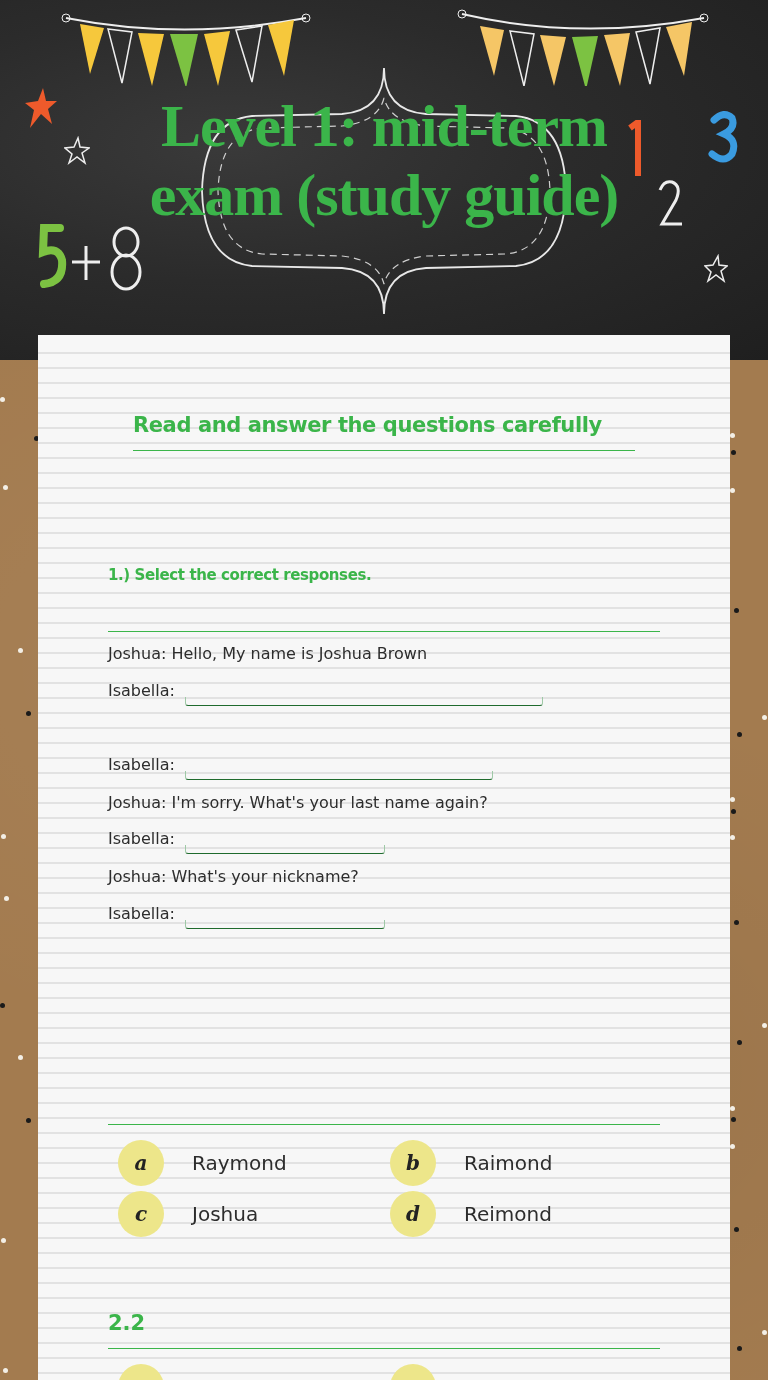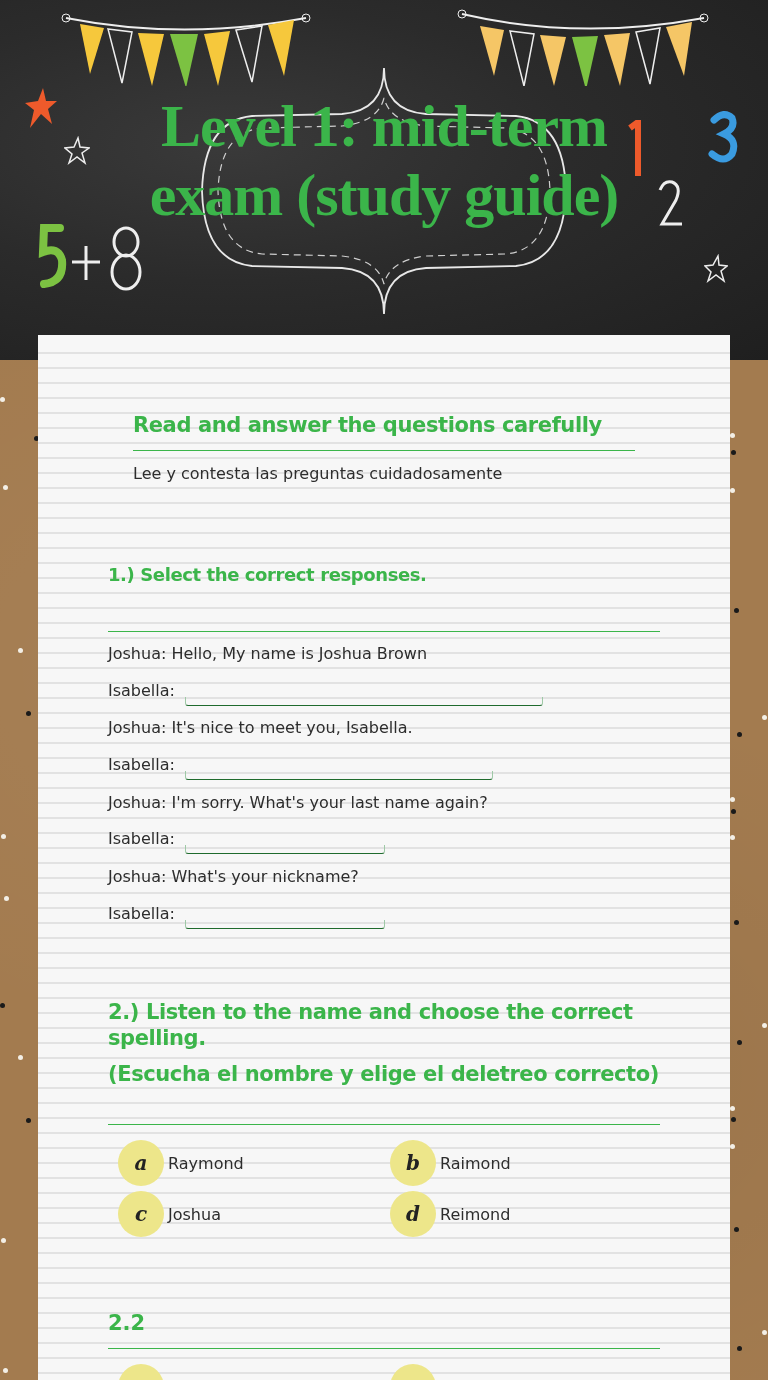--- a/index.html
+++ b/index.html
@@ -59,42 +59,42 @@
   .section-title {
     font-family: "DejaVu Sans", sans-serif;
     font-weight: bold;
     color: #3bb54a;
   }
   .rule { position: absolute; height: 1px; background: #3bb54a; }
 
   .intro-title { position: absolute; left: 95px; top: 78px; font-size: 21px; letter-spacing: -0.4px; }
   .intro-sub { position: absolute; left: 95px; top: 129px; font-size: 16px; color: #2d2d2d; }
 
-  .q1-title { position: absolute; left: 70px; top: 222px; font-size: 18px; line-height: 36px; letter-spacing: -0.4px; }
+  .q1-title { position: absolute; left: 70px; top: 222px; font-size: 15px; line-height: 36px; letter-spacing: -0.4px; }
   .line-text { position: absolute; left: 70px; font-size: 16px; color: #2d2d2d; white-space: nowrap; }
   .blank {
     position: absolute; height: 9px;
     border-bottom: 1.5px solid #1f6b2d;
     border-left: 1px solid #9ec9a6; border-right: 1px solid #9ec9a6;
     border-radius: 0 0 3px 3px;
     background: transparent;
   }
 
   .q2-title { position: absolute; left: 70px; top: 664px; width: 560px; font-size: 21px; line-height: 26px; letter-spacing: -0.4px; }
   .q2-title .es { display: block; margin-top: 10px; }
 
   .opt { position: absolute; display: flex; align-items: center; }
   .bubble {
     width: 46px; height: 46px; border-radius: 50%;
     background: #ede68a;
     display: flex; align-items: center; justify-content: center;
     font-family: "DejaVu Serif", serif; font-style: italic;
     font-size: 20px; color: #222; font-weight: bold;
   }
-  .opt-label { margin-left: 4px; font-size: 16px; color: #2d2d2d; }
+  .opt-label { margin-left: 28px; font-size: 20px; color: #2d2d2d; }
 
   .q22-title { position: absolute; left: 70px; top: 976px; font-size: 21px; }
 </style>
 </head>
 <body>
 
 <div class="header">
 
   <svg class="bunting" style="left:58px" width="260" height="80" viewBox="0 0 260 80">
     <path d="M8 12 Q125 35 248 12" stroke="#eee" stroke-width="2" fill="none"></path>
@@ -189,47 +189,41 @@
   <span class="dot w" style="left:730px;top:784px"></span>
   <span class="dot b" style="left:734px;top:867px"></span>
   <span class="dot w" style="left:762px;top:970px"></span>
   <span class="dot b" style="left:737px;top:986px"></span>
 </div>
 
 <div class="paper">
 
   <h2 class="section-title intro-title">Read and answer the questions carefully</h2>
   <div class="rule" style="left:95px;top:115px;width:502px"></div>
-  <p class="intro-sub">Lee y contesta las preguntas cuidadosamente</p>
 
   <h2 class="section-title q1-title">
     <span>1.) Select the correct responses.</span><br>
   </h2>
   <div class="rule" style="left:70px;top:296px;width:552px"></div>
 
   <p class="line-text" style="top:309px">Joshua: Hello, My name is Joshua Brown</p>
   <p class="line-text" style="top:346px">Isabella:</p>
   <div class="blank" style="left:147px;top:362px;width:358px"></div>
 
-  <p class="line-text" style="top:383px">Joshua: It's nice to meet you, Isabella.</p>
   <p class="line-text" style="top:420px">Isabella:</p>
   <div class="blank" style="left:147px;top:436px;width:308px"></div>
 
   <p class="line-text" style="top:458px">Joshua: I'm sorry. What's your last name again?</p>
   <p class="line-text" style="top:494px">Isabella:</p>
   <div class="blank" style="left:147px;top:510px;width:200px"></div>
 
   <p class="line-text" style="top:532px">Joshua: What's your nickname?</p>
   <p class="line-text" style="top:569px">Isabella:</p>
   <div class="blank" style="left:147px;top:585px;width:200px"></div>
 
-  <h2 class="section-title q2-title">
-    <span>2.) Listen to the name and choose the correct spelling.</span>
-    <span class="es">(Escucha el nombre y elige el deletreo correcto)</span>
-  </h2>
   <div class="rule" style="left:70px;top:789px;width:552px"></div>
 
   <div class="opt" style="left:80px;top:805px">
     <span class="bubble">a</span>
     <span class="opt-label">Raymond</span>
   </div>
   <div class="opt" style="left:352px;top:805px">
     <span class="bubble">b</span>
     <span class="opt-label">Raimond</span>
   </div>

